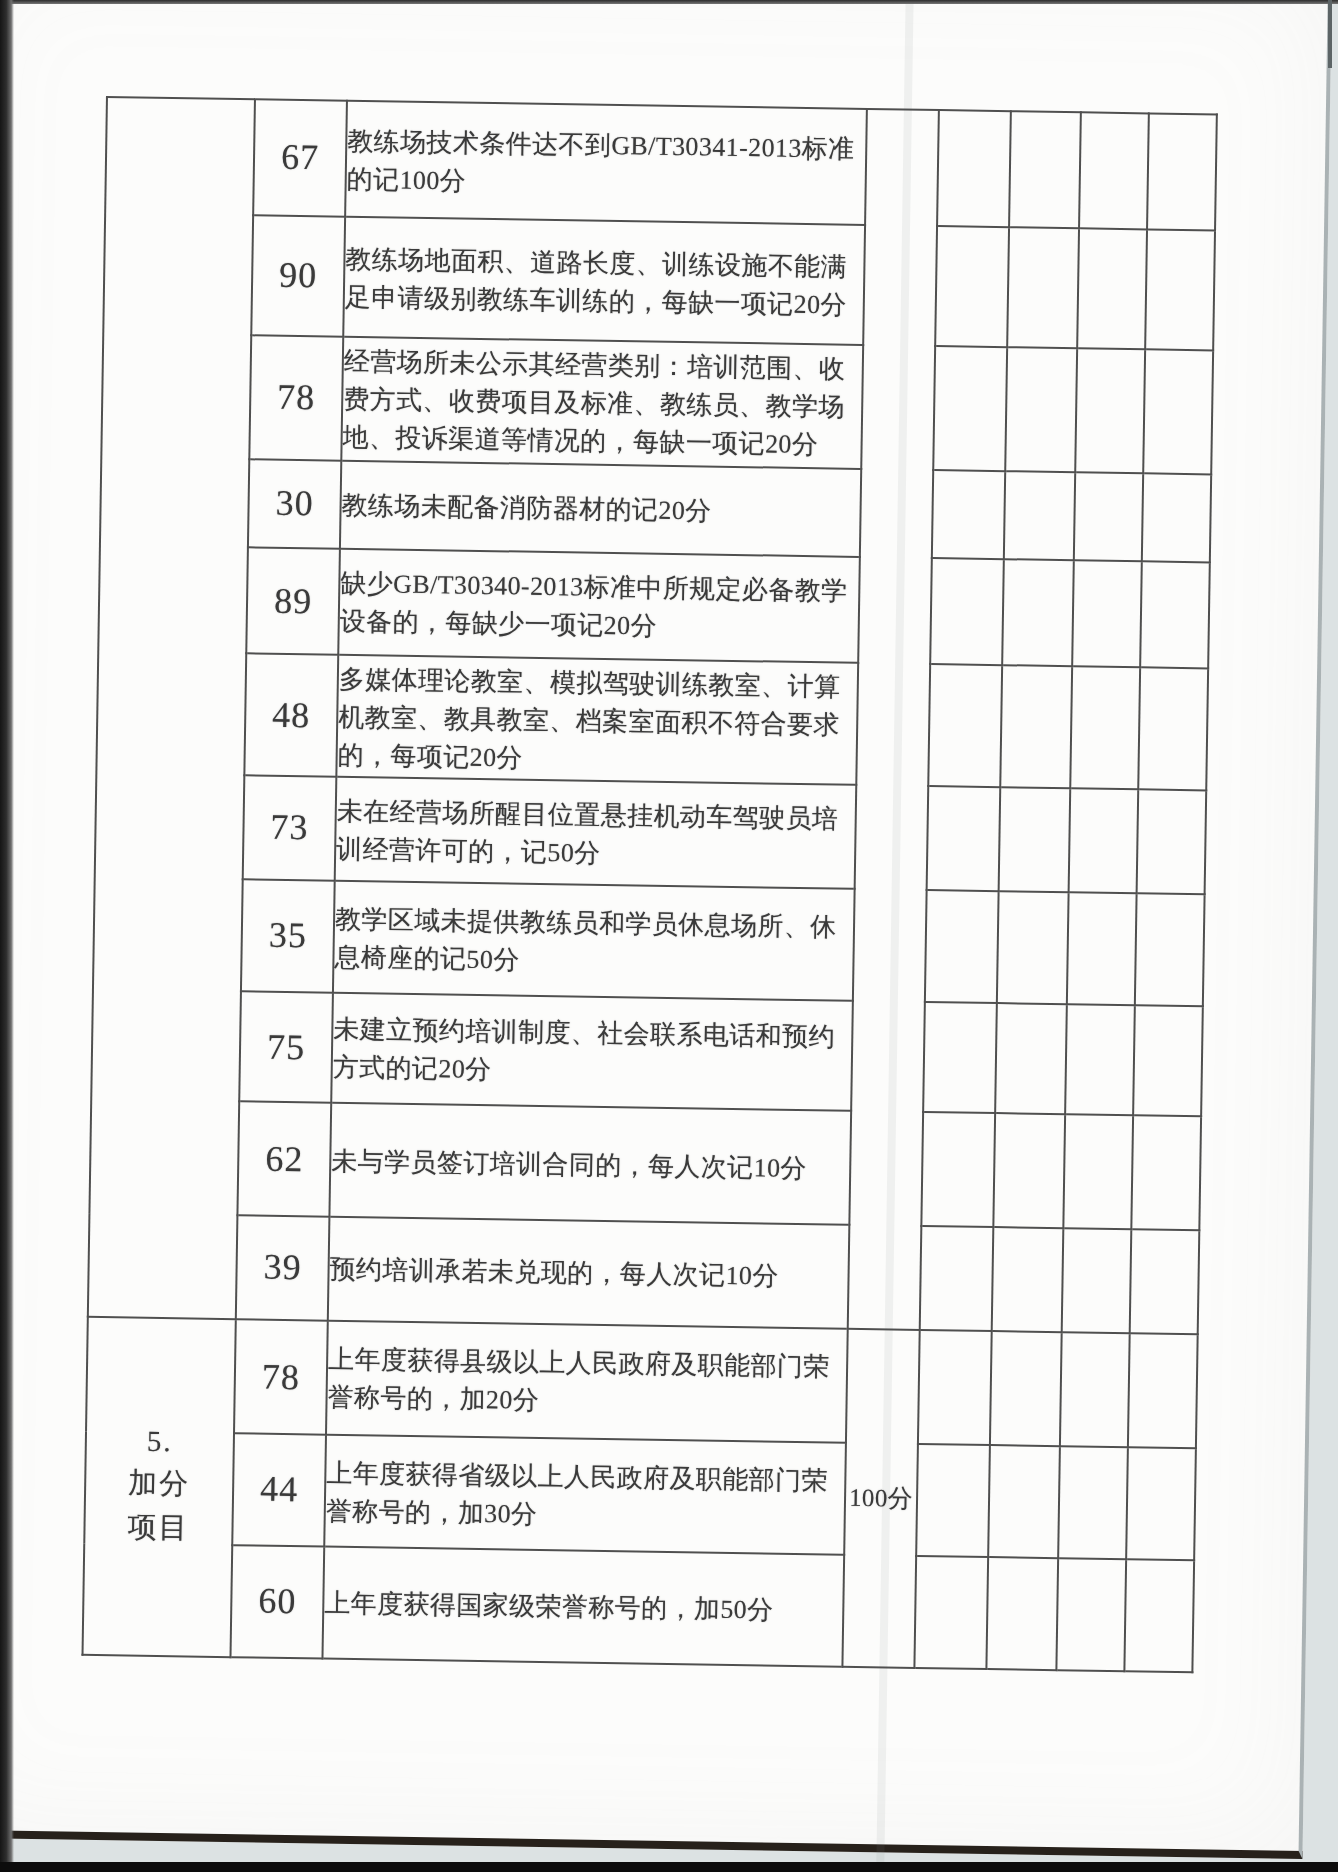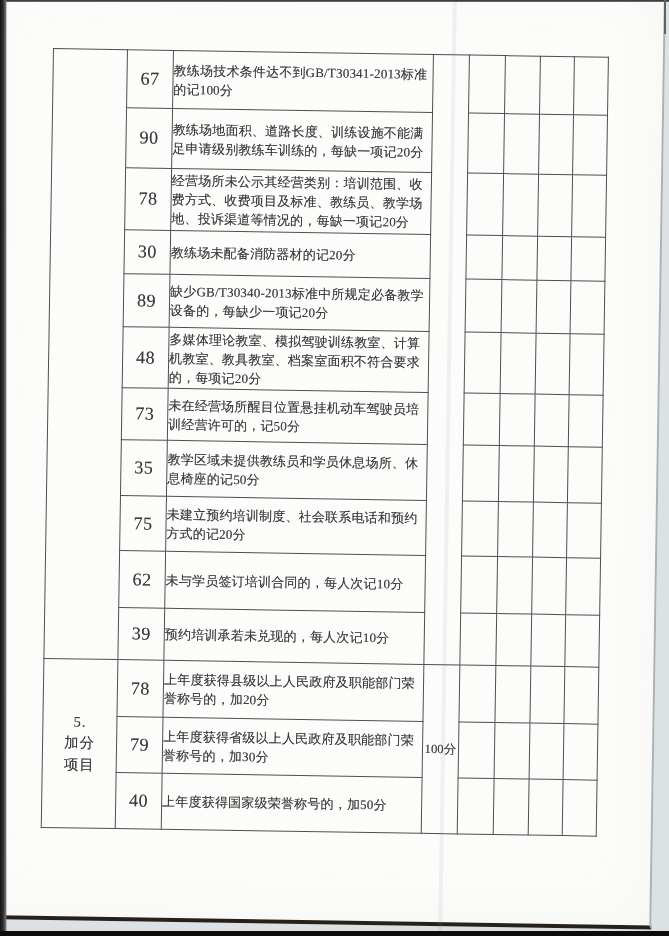--- a/index.html
+++ b/index.html
@@ -220,29 +220,29 @@
           </td>
           <td class="num">78</td>
           <td class="desc">上年度获得县级以上人民政府及职能部门荣誉称号的，加20分</td>
           <td class="score-label" rowspan="3">100分</td>
           <td></td>
           <td></td>
           <td></td>
           <td></td>
         </tr>
         <tr style="height:56px">
-          <td class="num">79</td>
+          <td class="num">44</td>
           <td class="desc">上年度获得省级以上人民政府及职能部门荣誉称号的，加30分</td>
           <td></td>
           <td></td>
           <td></td>
           <td></td>
         </tr>
         <tr style="height:56px">
-          <td class="num">40</td>
+          <td class="num">60</td>
           <td class="desc">上年度获得国家级荣誉称号的，加50分</td>
           <td></td>
           <td></td>
           <td></td>
           <td></td>
         </tr>
       </tbody>
     </table>
   </div>
 

